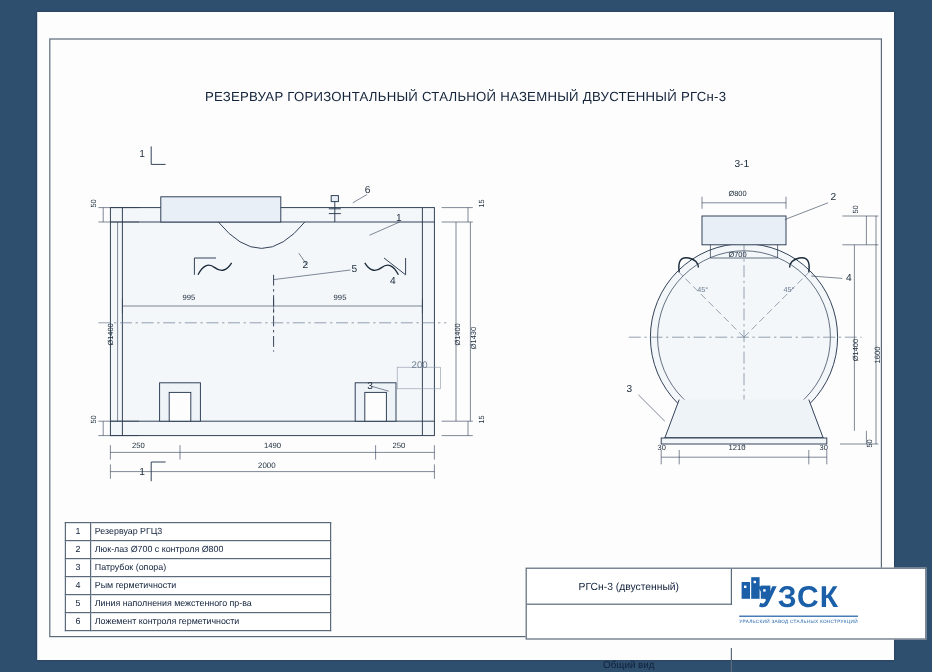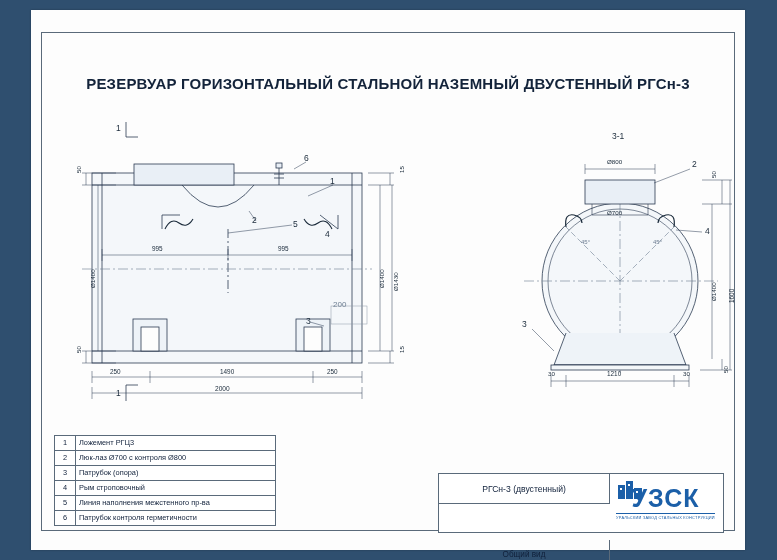--- a/index.html
+++ b/index.html
@@ -19,35 +19,35 @@
     border:1px solid #5a6a7a;
     background:#fdfdfd;
   }
   .ttl{
     position:absolute;
     font-size:8.5px;color:#1a2a3a;
     white-space:nowrap;
   }
   #maintitle{
     position:absolute;left:0;right:0;top:42px;text-align:center;
-    font-size:15px;font-weight:bold;color:#13233a;letter-spacing:.2px;
+    font-size:11px;font-weight:normal;color:#13233a;letter-spacing:.2px;
   }
   svg{position:absolute;left:0;top:0;}
   
   #legend{
     position:absolute;left:12px;top:402px;width:222px;
     border:1px solid #5a6a7a;border-collapse:collapse;
     font-size:7.4px;color:#10203a;background:#fff;
   }
   #legend td{border:1px solid #5a6a7a;padding:1px 3px;height:12px;line-height:12px;}
   #legend td.num{width:14px;text-align:center;}
   
   #titleblock{
     position:absolute;left:396px;top:440px;width:284px;height:58px;
-    border:1px solid #5a6a7a;background:#fff;
+    border:1px solid #5a6a7a;background:#fff;padding-left:48px;
   }
   #tb-name{
     position:absolute;left:0;top:0;width:170px;height:29px;
     border-right:1px solid #5a6a7a;border-bottom:1px solid #5a6a7a;
     display:flex;align-items:center;justify-content:center;
     font-size:8.6px;color:#10203a;
   }
   #tb-view{
     position:absolute;left:0;top:29px;width:170px;height:29px;
     border-right:1px solid #5a6a7a;
@@ -228,59 +228,59 @@
     <div class="ttl" style="left:336px;top:255px;font-size:6.2px;transform:rotate(-90deg);transform-origin:left top;">Ø1400</div>
     <div class="ttl" style="left:350px;top:258px;font-size:6.2px;transform:rotate(-90deg);transform-origin:left top;">Ø1430</div>
 
     <div class="ttl" style="left:110px;top:212px;font-size:6.4px;">995</div>
     <div class="ttl" style="left:236px;top:212px;font-size:6.4px;">995</div>
 
     <div class="ttl" style="left:68px;top:335px;font-size:6.4px;">250</div>
     <div class="ttl" style="left:178px;top:335px;font-size:6.4px;">1490</div>
     <div class="ttl" style="left:285px;top:335px;font-size:6.4px;">250</div>
     <div class="ttl" style="left:173px;top:352px;font-size:6.6px;">2000</div>
-    <div class="ttl" style="left:291px;top:267px;font-size:8px;color:#6d7e92;">200</div>
+    <div class="ttl" style="left:301px;top:267px;font-size:8px;color:#6d7e92;">200</div>
 
     <div class="ttl" style="left:565px;top:125px;font-size:6.2px;">Ø800</div>
     <div class="ttl" style="left:565px;top:176px;font-size:6.2px;">Ø700</div>
     <div class="ttl" style="left:668px;top:145px;font-size:6.2px;transform:rotate(-90deg);transform-origin:left top;">50</div>
     <div class="ttl" style="left:668px;top:268px;font-size:6.2px;transform:rotate(-90deg);transform-origin:left top;">Ø1400</div>
     <div class="ttl" style="left:686px;top:270px;font-size:6.4px;transform:rotate(-90deg);transform-origin:left top;">1600</div>
     <div class="ttl" style="left:680px;top:340px;font-size:6.2px;transform:rotate(-90deg);transform-origin:left top;">50</div>
     <div class="ttl" style="left:506px;top:337px;font-size:6.2px;">30</div>
     <div class="ttl" style="left:565px;top:337px;font-size:6.4px;">1210</div>
     <div class="ttl" style="left:641px;top:337px;font-size:6.2px;">30</div>
     <div class="ttl" style="left:539px;top:206px;font-size:6px;color:#6d7e92;">45°</div>
     <div class="ttl" style="left:611px;top:206px;font-size:6px;color:#6d7e92;">45°</div>
 
     <table id="legend">
       <tbody>
         <tr>
           <td class="num">1</td>
-          <td>Ложемент РГЦ3</td>
+          <td>Резервуар РГЦ3</td>
         </tr>
         <tr>
           <td class="num">2</td>
           <td>Люк-лаз Ø700 с контроля Ø800</td>
         </tr>
         <tr>
           <td class="num">3</td>
           <td>Патрубок (опора)</td>
         </tr>
         <tr>
           <td class="num">4</td>
-          <td>Рым строповочный</td>
+          <td>Рым герметичности</td>
         </tr>
         <tr>
           <td class="num">5</td>
           <td>Линия наполнения межстенного пр-ва</td>
         </tr>
         <tr>
           <td class="num">6</td>
-          <td>Патрубок контроля герметичности</td>
+          <td>Ложемент контроля герметичности</td>
         </tr>
       </tbody>
     </table>
 
     <div id="titleblock">
       <div id="tb-name">РГСн-3 (двустенный)</div>
       <div id="tb-view">Общий вид</div>
       <div id="logo">
         <svg id="logo-mark" viewBox="0 0 26 22">
           <rect x="1" y="7" width="7" height="14" fill="#1b5fa8"></rect>

